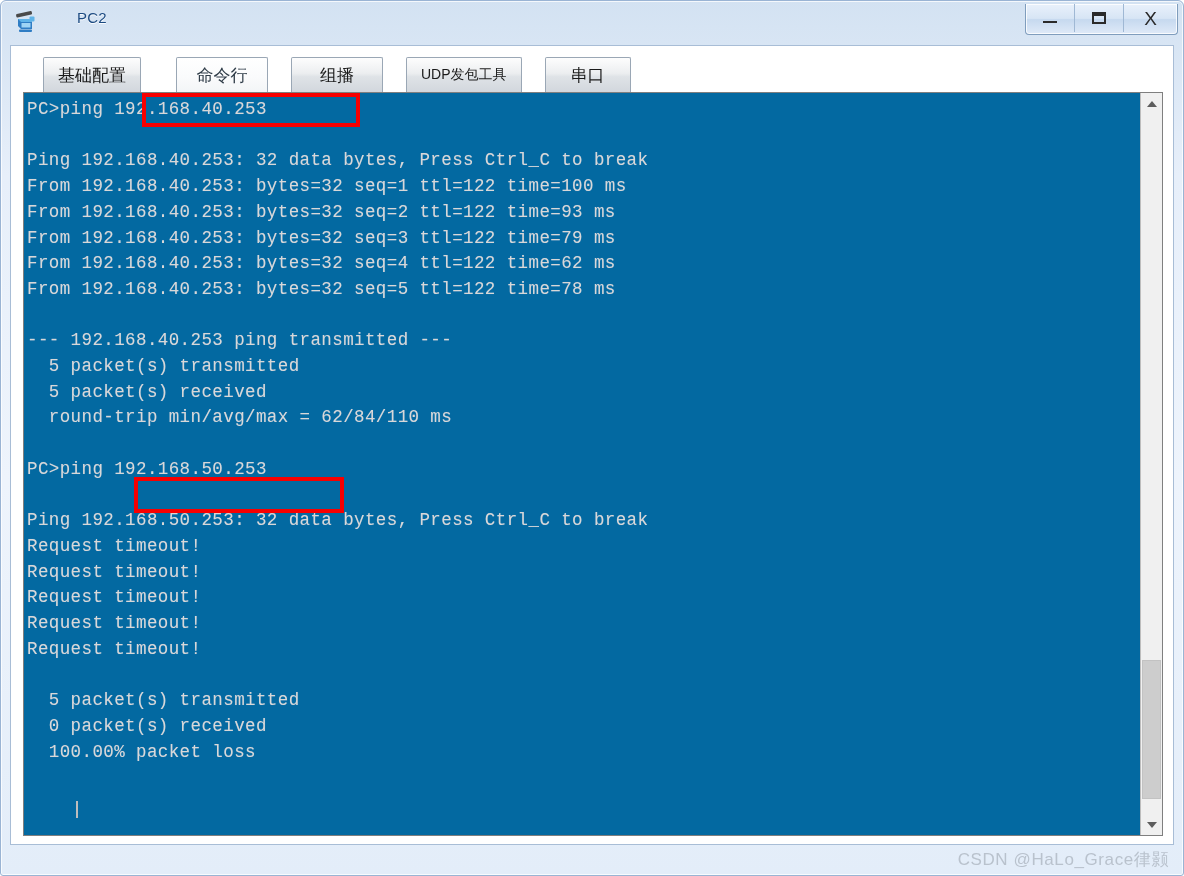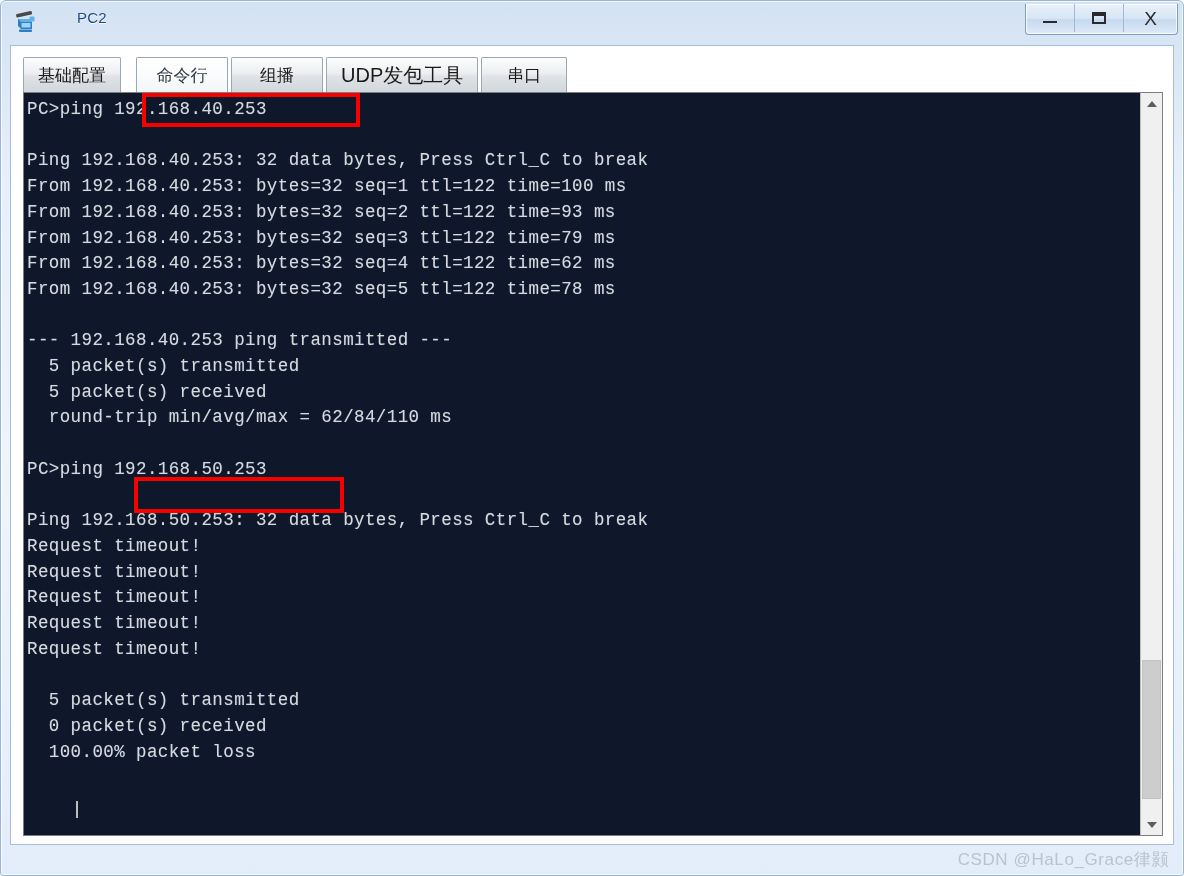--- a/index.html
+++ b/index.html
@@ -112,23 +112,24 @@
     box-sizing: border-box;
   }
 
   
   #tabstrip {
     position: absolute;
     left: 0; top: 0;
     width: 100%;
     height: 46px;
     box-sizing: border-box;
-    padding-left: 12px;
+    padding-left: 32px;
     display: flex;
     align-items: flex-end;
+    gap: 20px;
   }
   .tab {
     height: 35px;
     margin-right: 3px;
     padding: 0 14px;
     min-width: 92px;
     display: flex;
     align-items: center;
     justify-content: center;
     box-sizing: border-box;
@@ -140,39 +141,39 @@
     color: #1a1a1a;
     font-family: "Liberation Sans", sans-serif;
     cursor: default;
     white-space: nowrap;
   }
   .tab.selected {
     background: linear-gradient(to bottom, #ffffff 0%, #fafbfc 55%, #f3f5f7 100%);
     color: #2e3b47;
     margin-left: 12px;
   }
-  .tab.small { font-size: 20px; min-width: 110px; }
+  .tab.small { font-size: 14px; min-width: 110px; }
   .tab.narrow { min-width: 86px; }
 
   
   #terminal-wrap {
     position: absolute;
     left: 12px;
     top: 46px;
     width: 1140px;
     height: 744px;
     box-sizing: border-box;
     border: 1px solid #7f7f7f;
     background: #000000;
     display: flex;
   }
   #terminal {
     position: relative;
     flex: 1 1 auto;
-    background: #0f172a;
+    background: #0369a1;
     overflow: hidden;
     padding: 4px 8px 0 3px;
     box-sizing: border-box;
   }
   .tline {
     font-family: "Liberation Mono", "DejaVu Sans Mono", monospace;
     font-size: 17.5px;
     line-height: 25.7px;
     color: #d8d8d8;
     white-space: pre;

